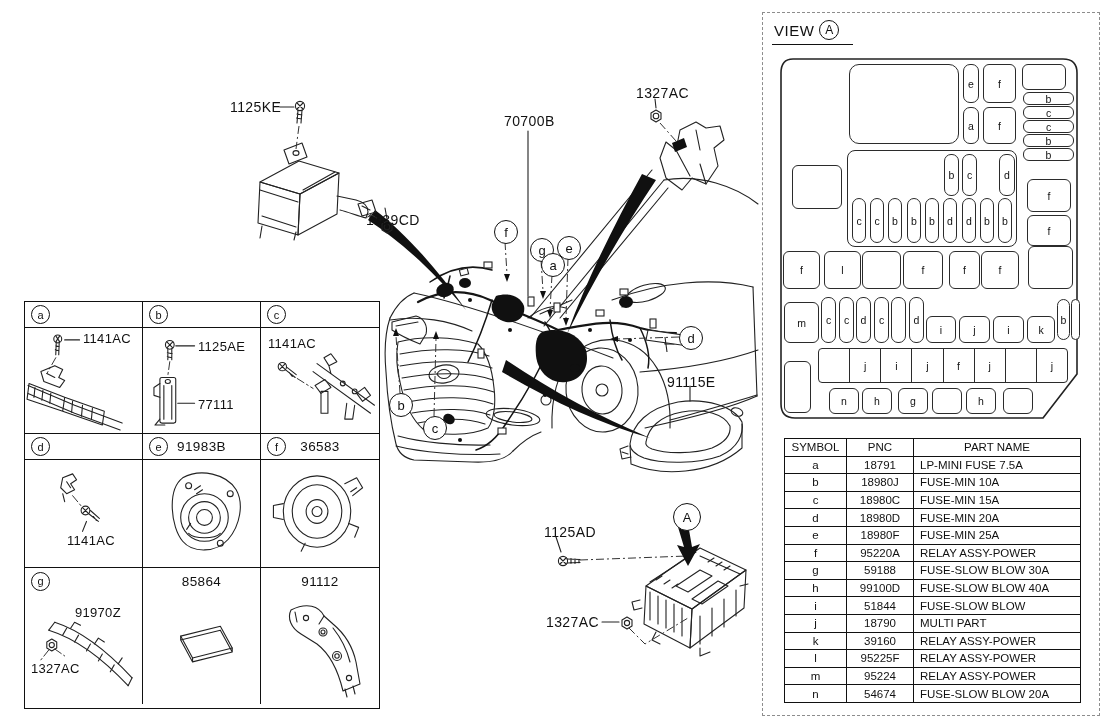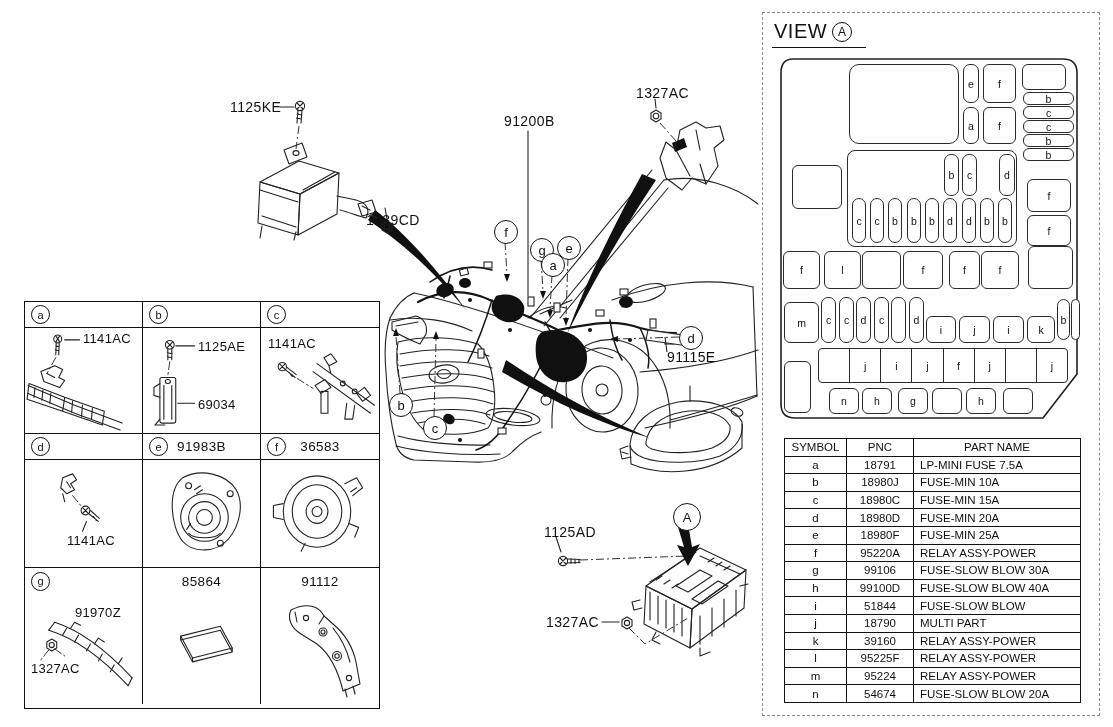--- a/index.html
+++ b/index.html
@@ -22,21 +22,21 @@
   .hletter{width:17px;height:17px;border:1.2px solid #111;border-radius:50%;margin-left:6px;
            display:flex;align-items:center;justify-content:center;font-size:11px;flex:0 0 auto;background:#fff;}
   .hcode{position:absolute;left:0;right:0;text-align:center;font-size:13.5px;letter-spacing:.4px;}
   .clabel{position:absolute;font-size:13px;letter-spacing:.3px;white-space:nowrap;}
   .gart{position:absolute;inset:0;width:100%;height:100%;}
   
   .view-panel{position:absolute;left:762px;top:12px;width:338px;height:704px;box-sizing:border-box;
               border:1.5px dashed #8d8d8d;background:#fff;}
   .view-title{position:absolute;left:9px;top:7px;display:flex;align-items:center;gap:5px;
               border-bottom:1.3px solid #111;padding:0 14px 4px 2px;}
-  .view-title .vt{font-size:20px;letter-spacing:.5px;}
+  .view-title .vt{font-size:15px;letter-spacing:.5px;}
   .vletter{width:18px;height:18px;border:1.3px solid #111;border-radius:50%;display:flex;
            align-items:center;justify-content:center;font-size:12px;background:#fff;}
   .fuse-panel{position:absolute;left:16px;top:45px;width:300px;height:364px;}
   .fuse{position:absolute;border:1.2px solid #2b2b2b;background:#fff;box-sizing:border-box;
         display:flex;align-items:center;justify-content:center;font-size:10.5px;color:#111;}
   .f-slimv{border-radius:7px;}
   .f-slimh{border-radius:6px;}
   .f-sq{border-radius:6px;}
   .f-big{border-radius:10px;}
   .f-group{border-radius:8px;background:transparent;}
@@ -208,23 +208,23 @@
     <path class="dd" d="M580,560 L687,556"></path>
     <path class="dd" d="M629,628 L645,644 L688,618"></path>
     <path class="dd" d="M505,242 L507,274 M541,260 L543,291 M552,275 L550,310 M568,258 L566,318 M679,337 L618,339 M400,393 L396,336 M434,416 L436,339"></path>
     <g class="blk">
       <path d="M504,274 L510,274 L507,282 Z M540,291 L546,291 L543,299 Z M547,310 L553,310 L550,318 Z M563,318 L569,318 L566,326 Z M618,336 L618,342 L610,339 Z M393,336 L399,336 L396,328 Z M433,339 L439,339 L436,331 Z"></path>
       <path d="M678,527 L688,524 L692,547 L700,544 L688,566 L677,545 L684,547 Z"></path>
     </g>
   </svg>
 <div class="part-label" style="left: 230px; top: 99px;">1125KE</div>
     <div class="part-label" style="left: 366px; top: 212px;">1339CD</div>
-    <div class="part-label" style="left: 504px; top: 113px;">91200B</div>
+    <div class="part-label" style="left: 504px; top: 113px;">70700B</div>
     <div class="part-label" style="left: 636px; top: 85px;">1327AC</div>
-    <div class="part-label" style="left: 667px; top: 349px;">91115E</div>
+    <div class="part-label" style="left: 667px; top: 374px;">91115E</div>
     <div class="part-label" style="left: 544px; top: 524px;">1125AD</div>
     <div class="part-label" style="left: 546px; top: 614px;">1327AC</div>
     <div class="circ" style="left: 494px; top: 220px; width: 22px; height: 22px;">f</div>
     <div class="circ" style="left: 530px; top: 238px; width: 22px; height: 22px;">g</div>
     <div class="circ" style="left: 541px; top: 253px; width: 22px; height: 22px;">a</div>
     <div class="circ" style="left: 557px; top: 236px; width: 22px; height: 22px;">e</div>
     <div class="circ" style="left: 679px; top: 326px; width: 22px; height: 22px;">d</div>
     <div class="circ" style="left: 389px; top: 393px; width: 22px; height: 22px;">b</div>
     <div class="circ" style="left: 423px; top: 416px; width: 22px; height: 22px;">c</div>
     <div class="circ" style="left: 673px; top: 503px; width: 26px; height: 26px;">A</div>
@@ -266,21 +266,21 @@
       <path d="M33,18 L52,18"></path>
           <path class="dd" d="M27,34 L25,48"></path>
       <rect x="17" y="50" width="16" height="46" rx="2"></rect>
           <path d="M17,56 L11,60 L11,68 L17,70"></path>
           <ellipse cx="25" cy="54" rx="2.6" ry="2"></ellipse>
           <path d="M21,58 L21,92 M29,58 L29,92 M17,92 L12,98 L22,98"></path>
       <path d="M35,76 L52,76"></path>
         </g>
     </svg>
     <span class="clabel" style="left:55px;top:11px">1125AE</span>
-    <span class="clabel" style="left:55px;top:69px">69034</span>
+    <span class="clabel" style="left:55px;top:69px">77111</span>
   </div>
   <div class="gcell">
     <svg class="gart" viewBox="0 0 118 106">
       <g class="ln">
           <circle cx="21" cy="39" r="4.2"></circle>
           <path d="M18,36 L24,42 M18,42 L24,36"></path>
           <path d="M24,42 L34,50 M26,40 L35,47 M28,45 L31,49"></path>
       <path class="dd" d="M36,51 L52,61"></path>
       <path d="M56,36 L114,78 M52,44 L110,86"></path>
       <path d="M54,58 L64,52 L70,60 L60,66 Z"></path>
@@ -510,21 +510,21 @@
           <td>18980F</td>
           <td class="pn">FUSE-MIN 25A</td>
         </tr>
         <tr>
           <td>f</td>
           <td>95220A</td>
           <td class="pn">RELAY ASSY-POWER</td>
         </tr>
         <tr>
           <td>g</td>
-          <td>99106</td>
+          <td>59188</td>
           <td class="pn">FUSE-SLOW BLOW 30A</td>
         </tr>
         <tr>
           <td>h</td>
           <td>99100D</td>
           <td class="pn">FUSE-SLOW BLOW 40A</td>
         </tr>
         <tr>
           <td>i</td>
           <td>51844</td>

